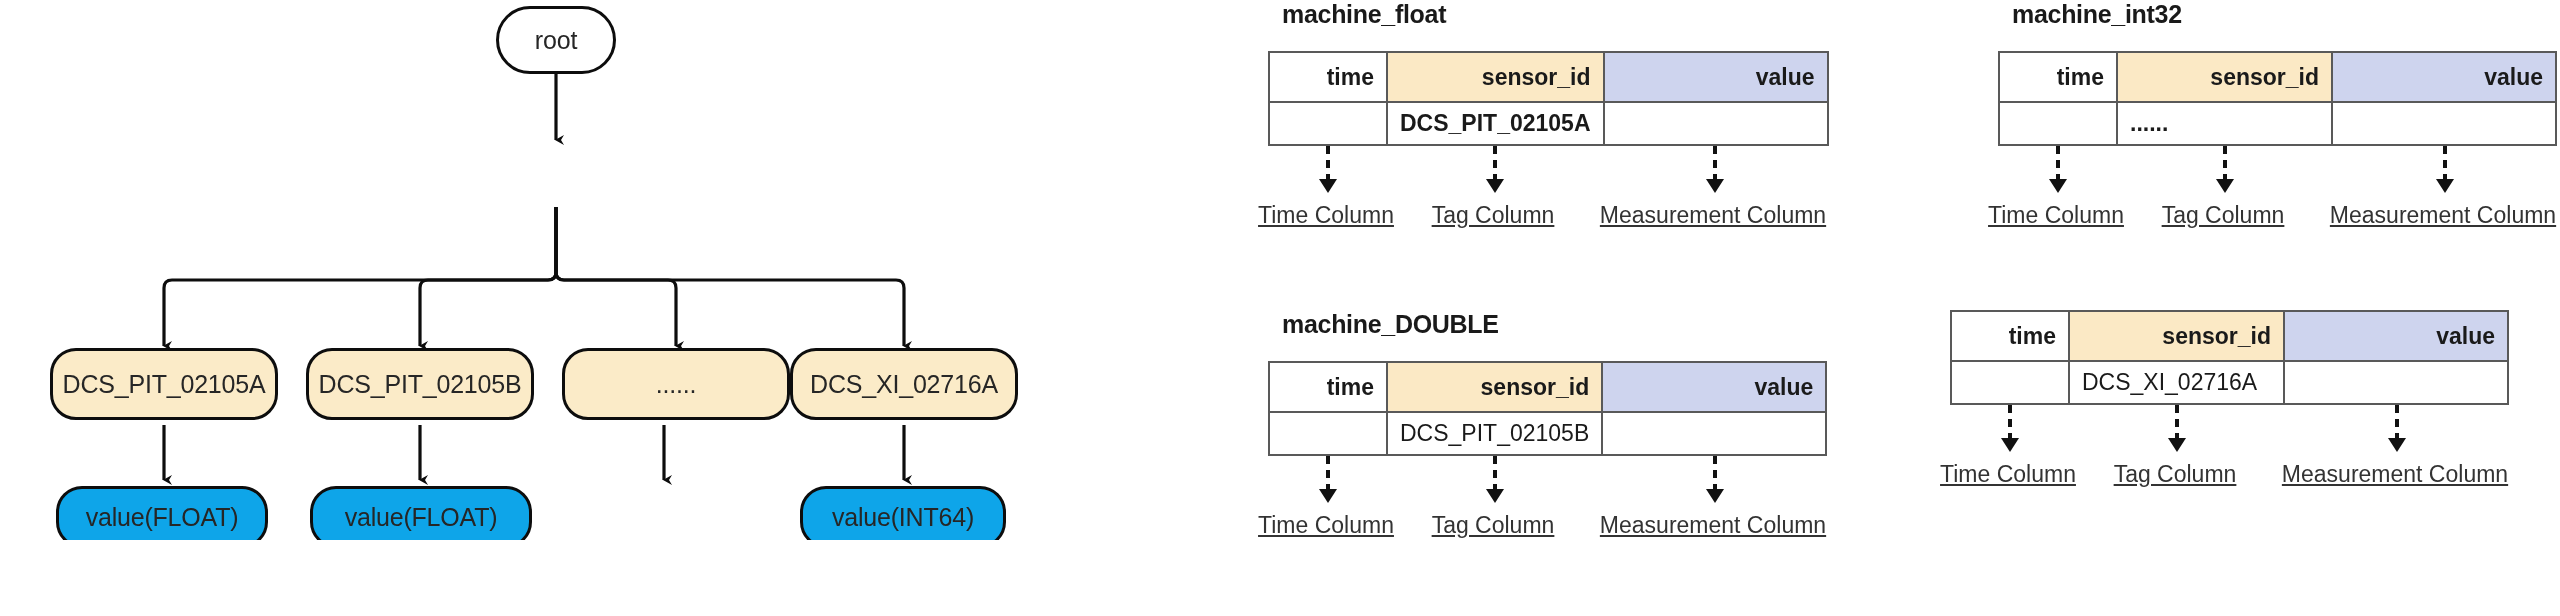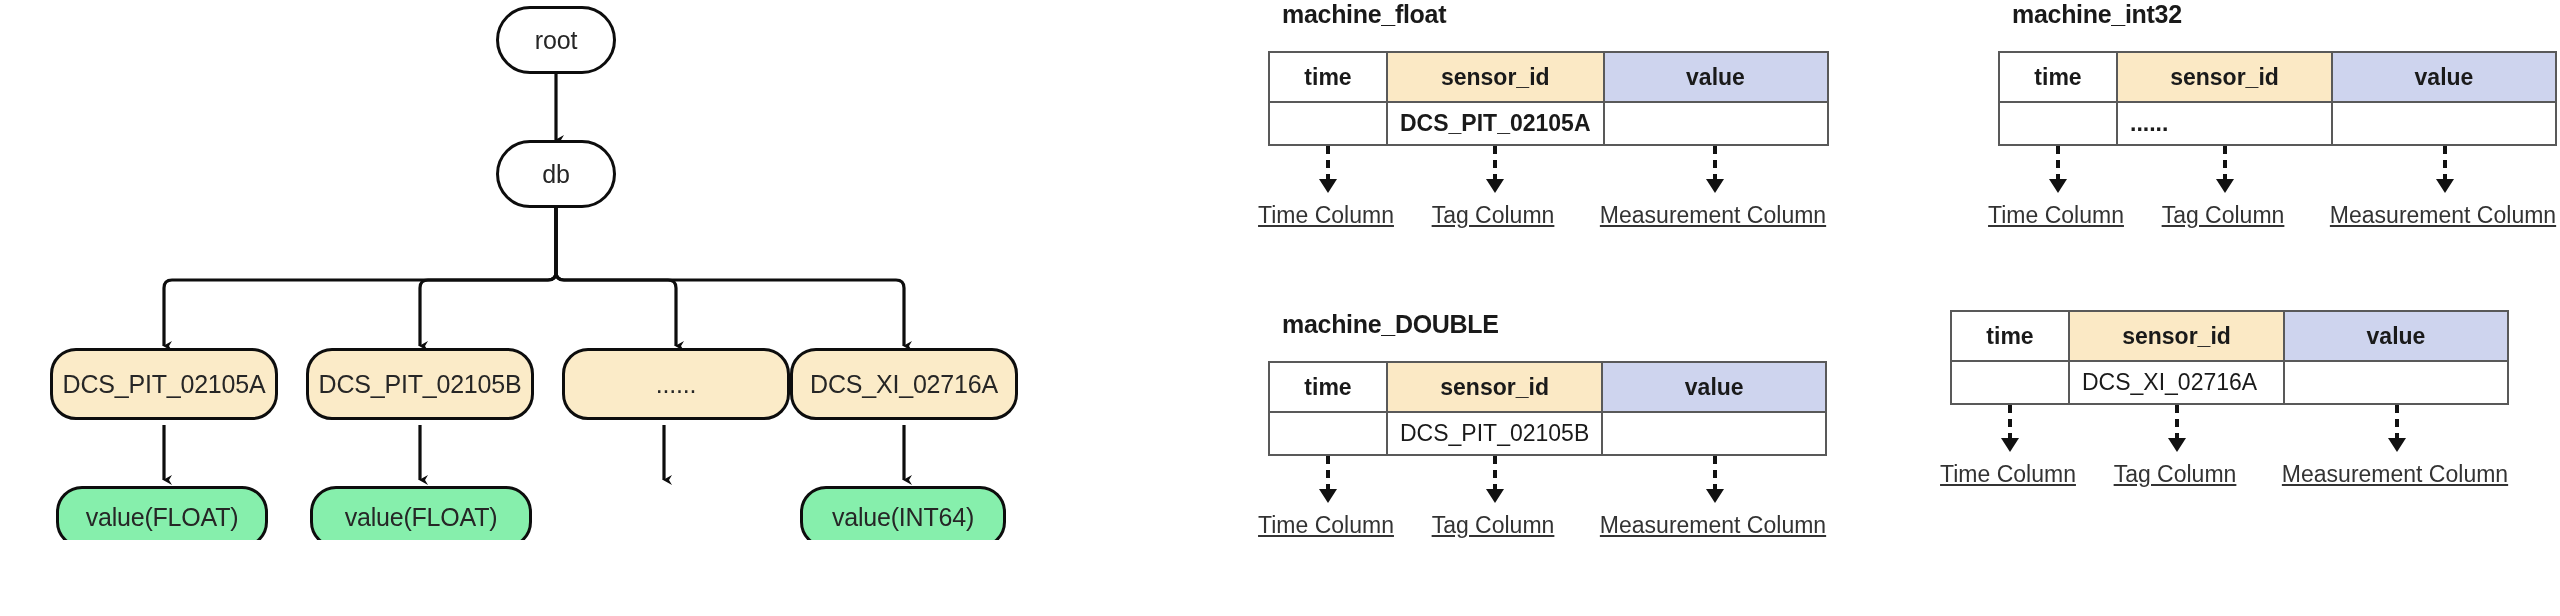--- a/index.html
+++ b/index.html
@@ -45,21 +45,21 @@
     white-space: nowrap;
   }
   .node-pill-sm {
     border-radius: 26px;
   }
   .node-round {
     border-radius: 34px;
   }
   .node-white { background: #ffffff; }
   .node-tan   { background: #FBEBC8; }
-  .node-lav   { background: #86efac; }
+  .node-lav   { background: #0ea5e9; }
 
   
   .table-block {
     position: absolute;
   }
   .table-title {
     font-size: 25px;
     font-weight: bold;
     color: #1a1a1a;
     letter-spacing: -0.3px;
@@ -72,21 +72,21 @@
   }
   table.schema td {
     border: 2px solid #595959;
     height: 43px;
     box-sizing: border-box;
     padding: 0 12px;
     font-size: 23px;
     color: #1a1a1a;
   }
   table.schema tr.head td {
-    text-align: center;
+    text-align: right;
     font-weight: bold;
     height: 50px;
   }
   td.c-time  { width: 118px; background: #ffffff; }
   td.c-tag   { width: 215px; background: #FBE9C5; }
   td.c-val   { width: 224px; background: #CED4EE; }
   tr.body td.c-time { background: #ffffff; }
   tr.body td.c-tag  { background: #ffffff; text-align: left; }
   tr.body td.c-val  { background: #ffffff; }
   td.cell-bold { font-weight: bold; }
@@ -155,23 +155,20 @@
         <line x1="420" y1="425" x2="420" y2="480" marker-end="url(#ah)"></line>
         <line x1="664" y1="425" x2="664" y2="480" marker-end="url(#ah)"></line>
         <line x1="904" y1="425" x2="904" y2="480" marker-end="url(#ah)"></line>
       </g>
     </svg>
 
     <div class="node node-round node-white" style="left:496px; top:6px; width:120px; height:68px;">
       <span>root</span>
     </div>
 
-    <div class="node node-round node-white" style="left:496px; top:140px; width:120px; height:68px;">
-      <span>db</span>
-    </div>
 
     <div class="node node-pill-sm node-tan" style="left:50px; top:348px; width:228px; height:72px;">
       <span>DCS_PIT_02105A</span>
     </div>
     <div class="node node-pill-sm node-tan" style="left:306px; top:348px; width:228px; height:72px;">
       <span>DCS_PIT_02105B</span>
     </div>
     <div class="node node-pill-sm node-tan" style="left:562px; top:348px; width:228px; height:72px;">
       <span>......</span>
     </div>

